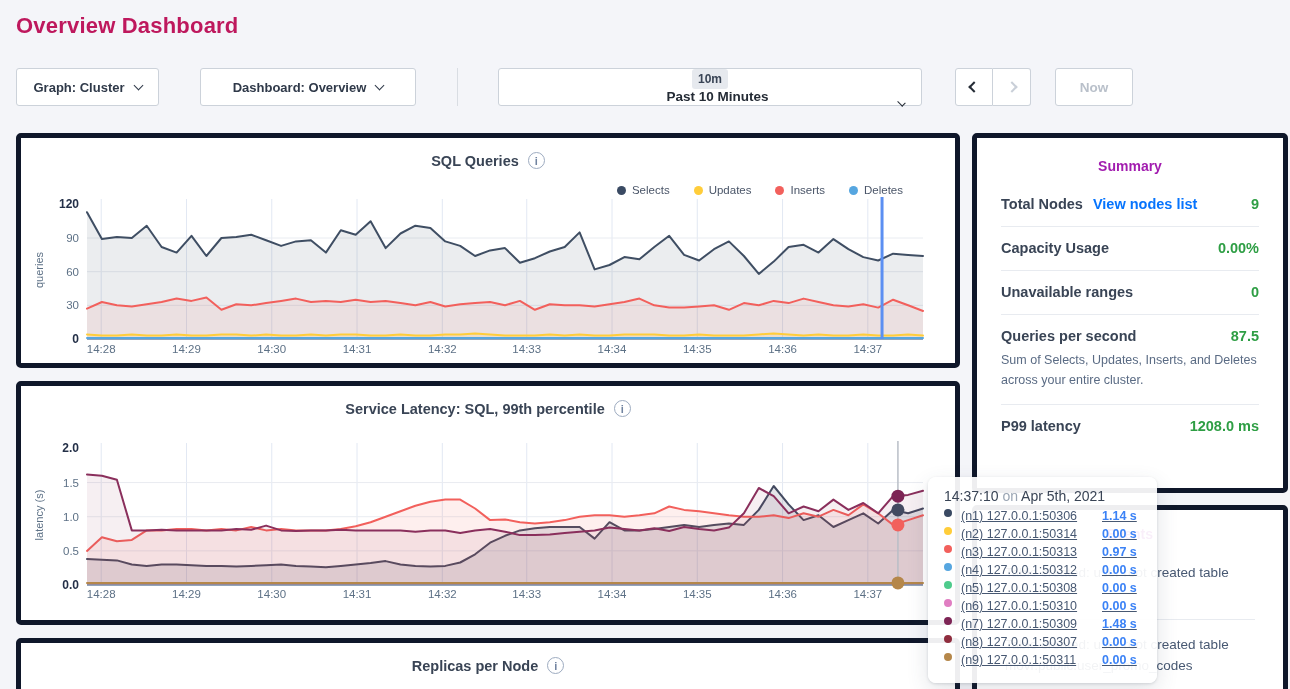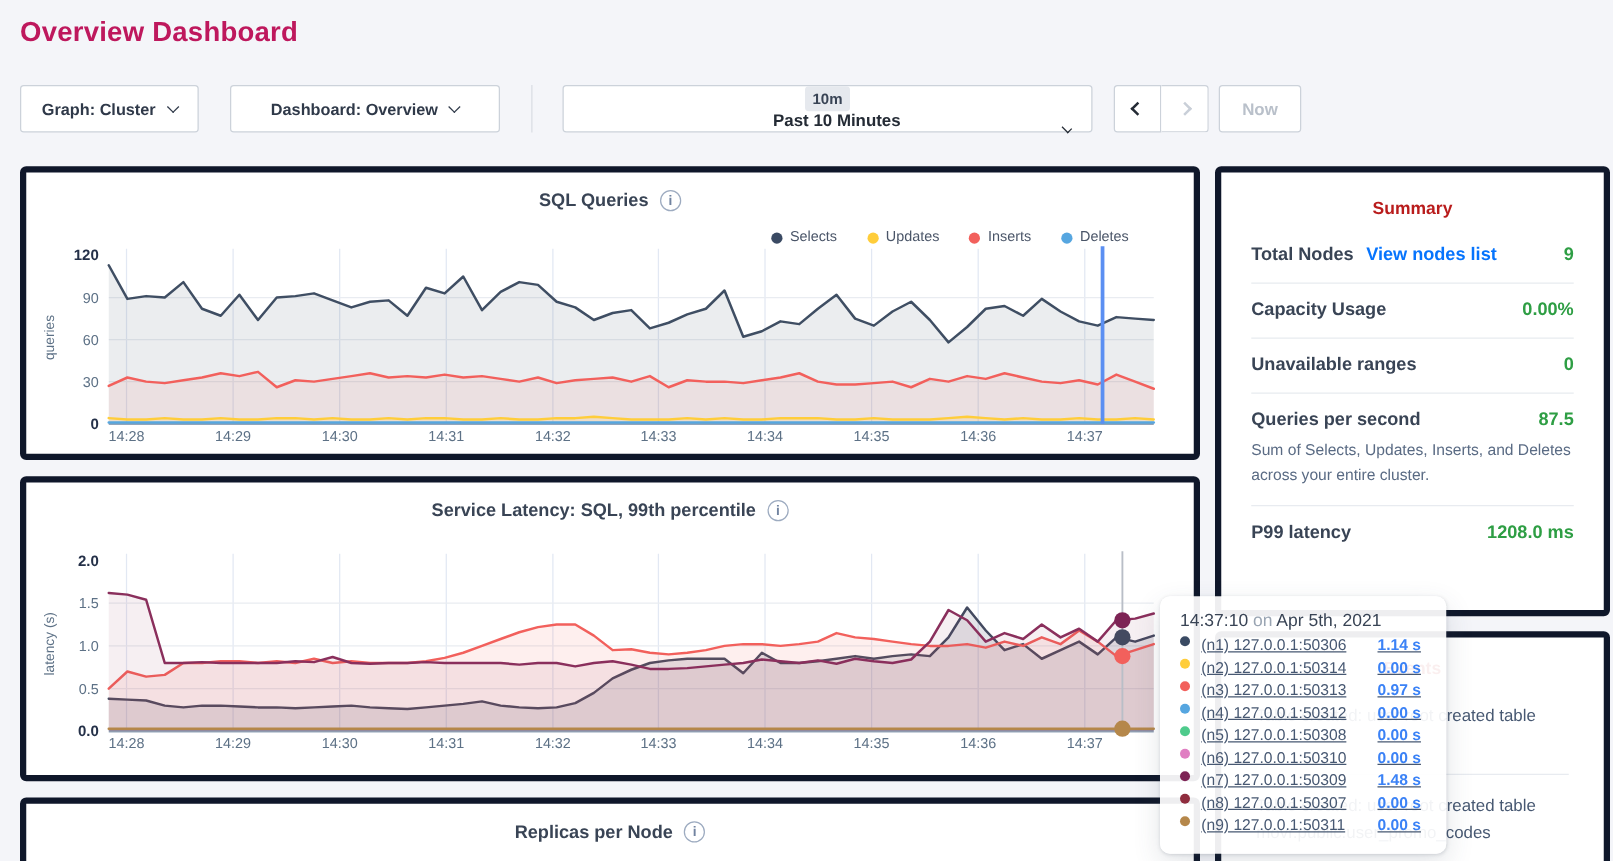--- a/index.html
+++ b/index.html
@@ -3,38 +3,38 @@
 <meta charset="utf-8">
 <style>
   * { margin:0; padding:0; box-sizing:border-box; }
   html,body { width:1290px; height:689px; }
   body { font-family:"Liberation Sans", sans-serif; background:#f4f5f9; overflow:hidden; }
   .page { position:relative; width:1290px; height:689px; }
 
   .page-title { position:absolute; left:16px; top:13px; font-size:22px; font-weight:600; color:#be185d; letter-spacing:.2px; }
 
   
-  .controls { position:absolute; left:16px; top:68px; height:38px; display:flex; align-items:stretch; }
+  .controls { position:absolute; left:16px; top:68px; height:38px; display:flex; align-items:stretch;gap:16px; }
   .btn { background:#fff; border:1px solid #ccd2da; border-radius:3px; display:flex; align-items:center; cursor:pointer; }
   .dd { justify-content:center; gap:10px; font-size:13px; font-weight:700; color:#2f3949; }
   .dd1 { width:143px; }
   .dd2 { width:216px; margin-left:25px; }
   .chev { width:7px; height:7px; border-right:1.6px solid currentColor; border-bottom:1.6px solid currentColor; transform:rotate(45deg); margin-top:-4px; }
   .vdiv { width:1px; background:#d9dde3; margin-left:25px; }
   .timepicker { width:424px; margin-left:24px; padding:0 16px; font-size:13.5px; font-weight:700; color:#242b35;flex-direction:column; }
   .badge { background:#e6e9ee; border-radius:3px; padding:3px 6px; font-size:12px; font-weight:700; color:#394455; }
   .tp-label { margin-left:15px; }
   .timepicker .chev { margin-left:auto; }
   .nav-group { display:flex; margin-left:17px; }
   .nav-btn { width:38px; justify-content:center; }
   .nav-btn.back { border-radius:3px 0 0 3px; color:#242b35; }
   .nav-btn.fwd { border-radius:0 3px 3px 0; border-left:none; color:#c9cfd8; }
   .chev-l { width:8px; height:8px; border-left:2.2px solid currentColor; border-bottom:2.2px solid currentColor; transform:rotate(45deg); }
   .chev-r { width:8px; height:8px; border-right:2.2px solid currentColor; border-top:2.2px solid currentColor; transform:rotate(45deg); }
-  .now-btn { width:66px; margin-left:8px; justify-content:center; font-size:13.5px; font-weight:700; color:#b9c0ca; }
+  .now-btn { width:78px; margin-left:8px; justify-content:center; font-size:13.5px; font-weight:700; color:#b9c0ca; }
 
   
   .layout { position:absolute; left:16px; top:133px; display:flex; gap:12px; }
   .left-col { width:944px; display:flex; flex-direction:column; gap:13px; }
   .right-col { width:316px; display:flex; flex-direction:column; gap:12px; }
   .panel { background:#fff; border:5px solid #0f172a; border-radius:5px; position:relative; }
   .chart1 { height:235px; }
   .chart2 { height:244px; }
   .chart3 { height:120px; }
 
@@ -47,21 +47,21 @@
 
   .chart-host { position:absolute; left:0; }
   .chart1 .chart-host { top:58px; }
   .chart2 .chart-host { top:50px; }
   .xtick, .ytick { font-family:"Liberation Sans",sans-serif; font-size:11.5px; fill:#5d7186; }
   .ytick.bold { font-size:12px; font-weight:700; fill:#243048; }
   .ylab { font-family:"Liberation Sans",sans-serif; font-size:11px; fill:#5d7186; }
 
   
   .summary { height:360px; padding:0 24px; }
-  .side-title { text-align:center; font-weight:700; font-size:14px; color:#b91c1c; padding:20px 0 9px; }
+  .side-title { text-align:center; font-weight:700; font-size:14px; color:#a21caf; padding:20px 0 9px; }
   .srow { padding:13px 0 14px; border-bottom:1px solid #e8ebf0; }
   .srow:last-child { border-bottom:none; }
   .srow-head { display:flex; align-items:baseline; font-size:14.5px; font-weight:700; color:#394455; }
   .sval { margin-left:auto; color:#2e9e44; white-space:nowrap; }
   .slink { color:#0674fd; margin-left:10px; cursor:pointer; }
   .sdesc { font-size:12.5px; font-weight:400; color:#5a6b84; line-height:1.6; margin-top:6px; }
 
   
   .events { height:300px; padding:0 28px; }
   .events .side-title { padding:16px 0 8px; }

